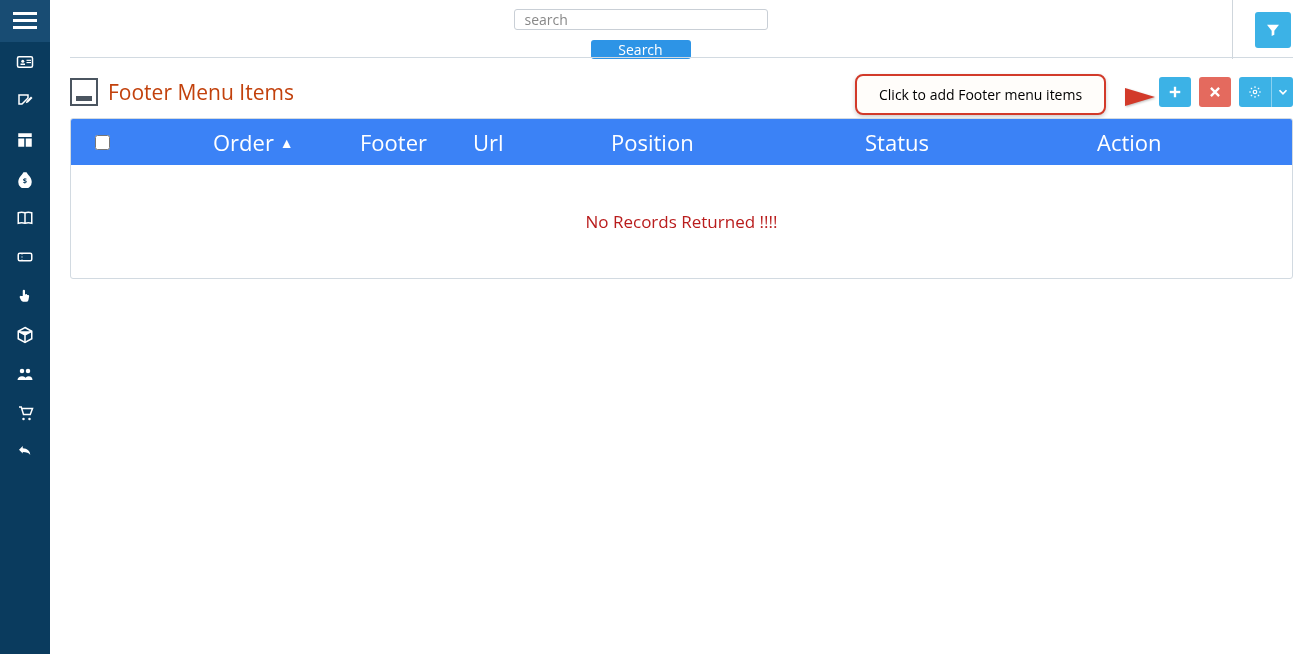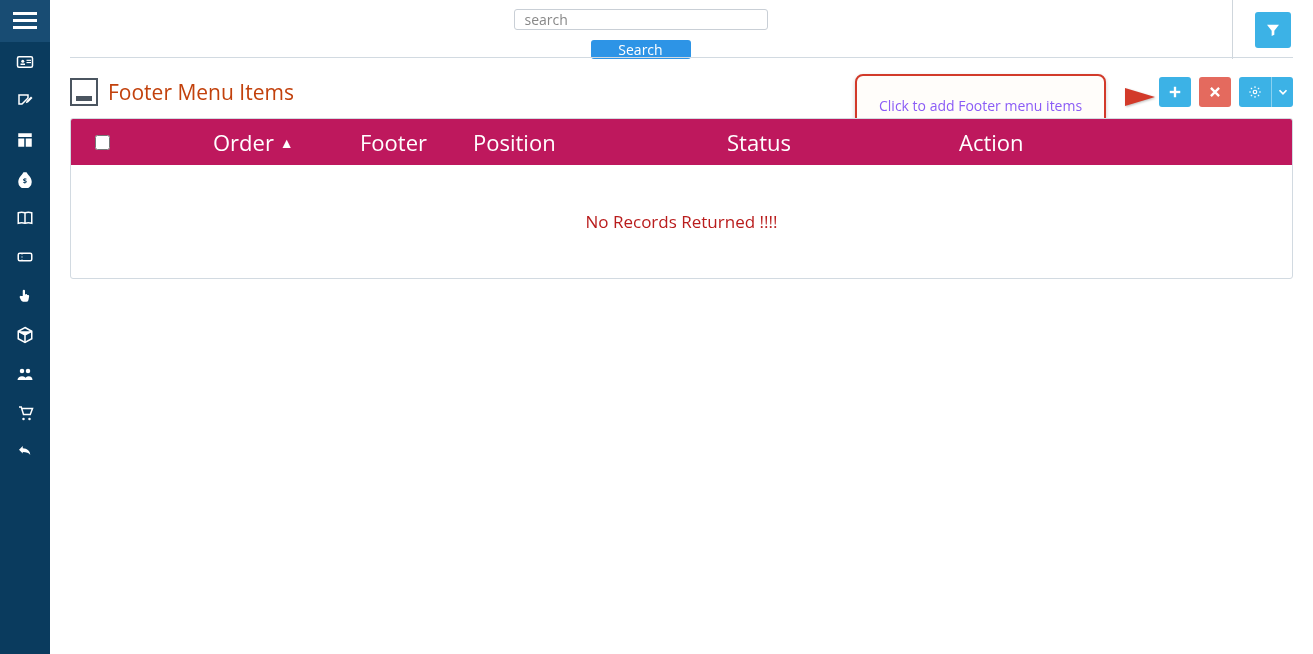--- a/index.html
+++ b/index.html
@@ -89,41 +89,41 @@
     .hbtn-del   { background: #e46a5e; }
     .hbtn svg   { fill: #fff; width: 14px; height: 14px; }
     .gear-group { display: flex; }
     .hbtn-gear  { background: #3cb2e6; border-radius: 3px 0 0 3px; }
     .hbtn-caret { background: #3cb2e6; width: 22px; border-radius: 0 3px 3px 0; border-left: 1px solid rgba(255,255,255,.4); }
 
     
     .callout {
       position: absolute; left: 805px; top: 74px;
       border: 2px solid #d23a2a; border-radius: 8px;
-      background: #fffdfa; padding: 20px 22px;
-      color: #8b5cf6; font-size: 14px;
+      background: #fffdfa; padding: 9px 22px;
+      color: #000000; font-size: 14px;
       box-shadow: 0 2px 4px rgba(0,0,0,.2);
     }
     .callout-arrow {
       position: absolute; left: 1075px; top: 88px;
       width: 0; height: 0;
       border-top: 9px solid transparent;
       border-bottom: 9px solid transparent;
       border-left: 30px solid #d23a2a;
       filter: drop-shadow(1px 1px 1px rgba(0,0,0,.25));
     }
 
     
     .table-wrap {
       position: absolute; left: 20px; right: 20px; top: 118px; bottom: 375px;
       border: 1px solid #d2dae1; border-radius: 3px; overflow: hidden;
     }
     .thead {
       display: flex; align-items: center;
-      background: #be185d; color: #fff; height: 46px;
+      background: #3b82f6; color: #fff; height: 46px;
       font-size: 22px; font-weight: 400;
     }
     .th { padding: 0 12px; white-space: nowrap; }
     .th-check  { width: 62px; display: flex; justify-content: center; }
     .th-check input { width: 15px; height: 15px; }
     .th-order  { width: 215px; padding-left: 80px; }
     .th-title  { width: 113px; }
     .th-url    { width: 138px; }
     .th-pos    { width: 254px; }
     .th-status { width: 232px; }
@@ -277,20 +277,21 @@
 
   <div class="table-wrap">
     <div class="thead">
       <div class="th th-check">
         <input type="checkbox" style="">
       </div>
       <div class="th th-order">
         <span>Order</span> <span class="sort">▲</span>
       </div>
       <div class="th th-title">Footer</div>
+      <div class="th th-url">Url</div>
       <div class="th th-pos">Position</div>
       <div class="th th-status">Status</div>
       <div class="th th-action">Action</div>
     </div>
     <div class="tbody">No Records Returned !!!!</div>
   </div>
 
 </div>
 
 </body></html>

